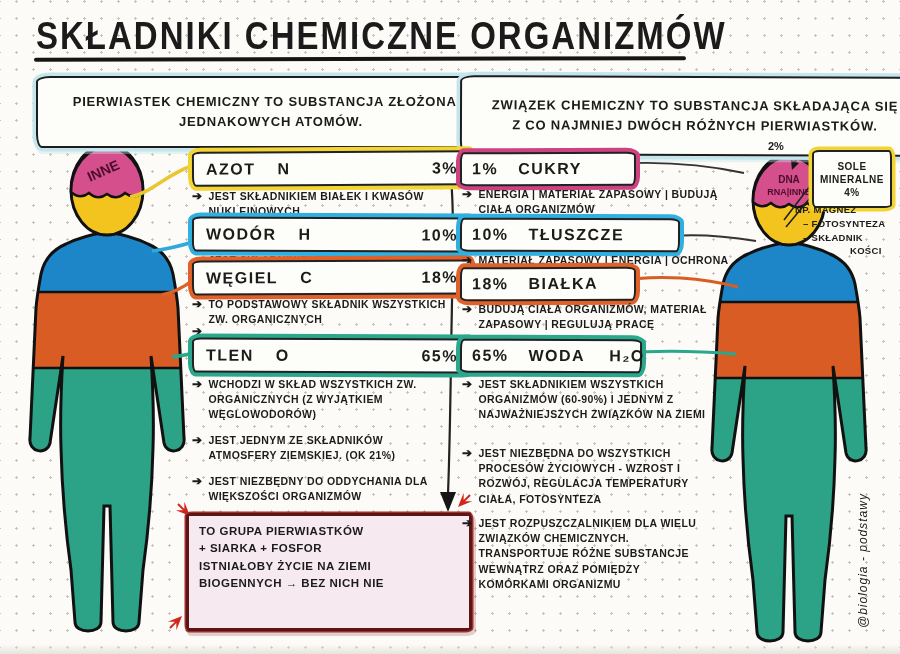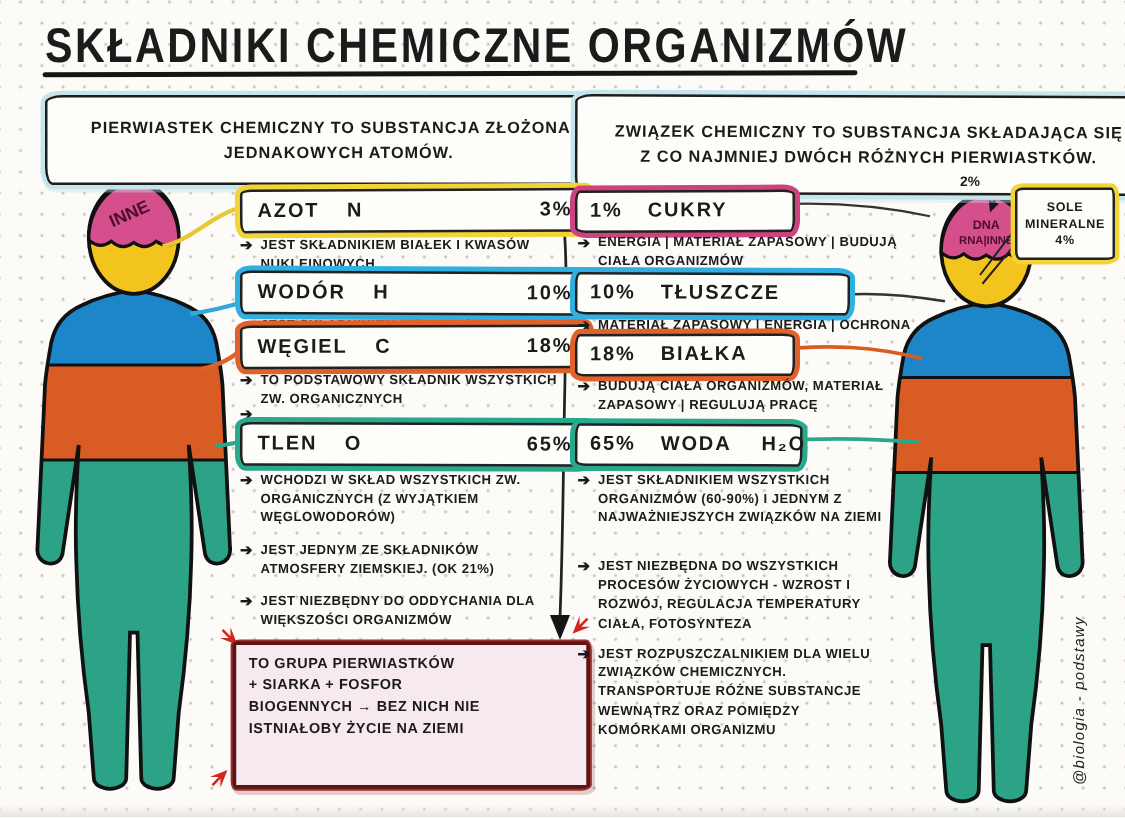--- a/index.html
+++ b/index.html
@@ -187,22 +187,22 @@
     <span>JEST JEDNYM ZE SKŁADNIKÓW ATMOSFERY ZIEMSKIEJ. (OK 21%)</span>
   </div>
   <div class="bullet z2" style="left:192px;top:474px;width:252px;">
     <span class="arr">➔</span>
     <span>JEST NIEZBĘDNY DO ODDYCHANIA DLA WIĘKSZOŚCI ORGANIZMÓW</span>
   </div>
 
   <div class="biobox z2">
     <div>TO GRUPA PIERWIASTKÓW</div>
     <div>+ SIARKA + FOSFOR</div>
+    <div>ISTNIAŁOBY ŻYCIE NA ZIEMI</div>
     <div>BIOGENNYCH → BEZ NICH NIE</div>
-    <div>ISTNIAŁOBY ŻYCIE NA ZIEMI</div>
   </div>
 
   <div class="cbox z2" style="--c:#cc4380;left:460px;top:152px;width:152px;height:30px;transform:rotate(-.25deg);">
     <span class="cpct">1%</span>
     <span>CUKRY</span>
     <span class="csuf"></span>
   </div>
   <div class="bullet z2" style="left:462px;top:187px;width:262px;">
     <span class="arr">➔</span>
     <span>ENERGIA | MATERIAŁ ZAPASOWY | BUDUJĄ CIAŁA ORGANIZMÓW</span>
@@ -245,17 +245,23 @@
     <span class="arr">➔</span>
     <span>JEST ROZPUSZCZALNIKIEM DLA WIELU ZWIĄZKÓW CHEMICZNYCH. TRANSPORTUJE RÓŻNE SUBSTANCJE WEWNĄTRZ ORAZ POMIĘDZY KOMÓRKAMI ORGANIZMU</span>
   </div>
 
   <div class="pct2 z2">2%</div>
   <div class="solebox z2">
     <div>SOLE</div>
     <div>MINERALNE</div>
     <div>4%</div>
   </div>
+  <div class="minnote z2">
+    <div>NP. MAGNEZ</div>
+    <div>– FOTOSYNTEZA</div>
+    <div>– SKŁADNIK</div>
+    <div>KOŚCI</div>
+  </div>
 
   <div class="signature z2">@biologia - podstawy</div>
 
   <div class="edge-shade"></div>
 </div>
 
 </body></html>

